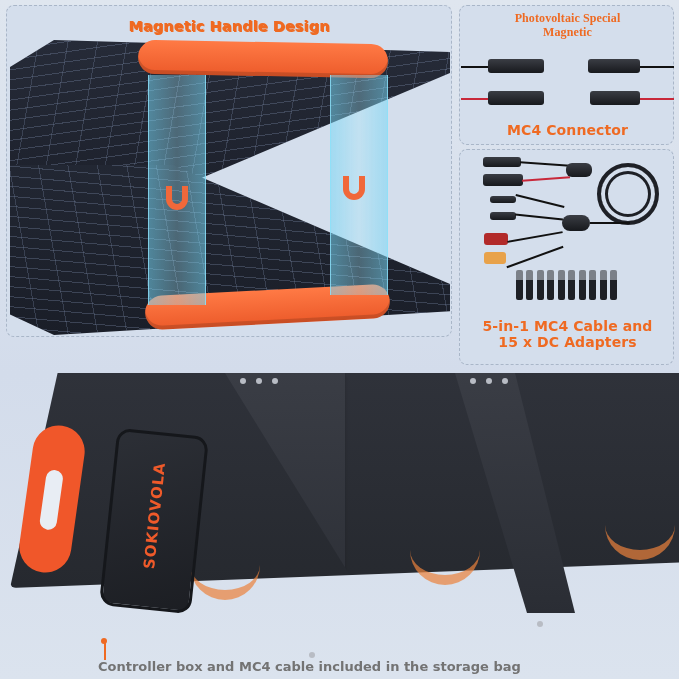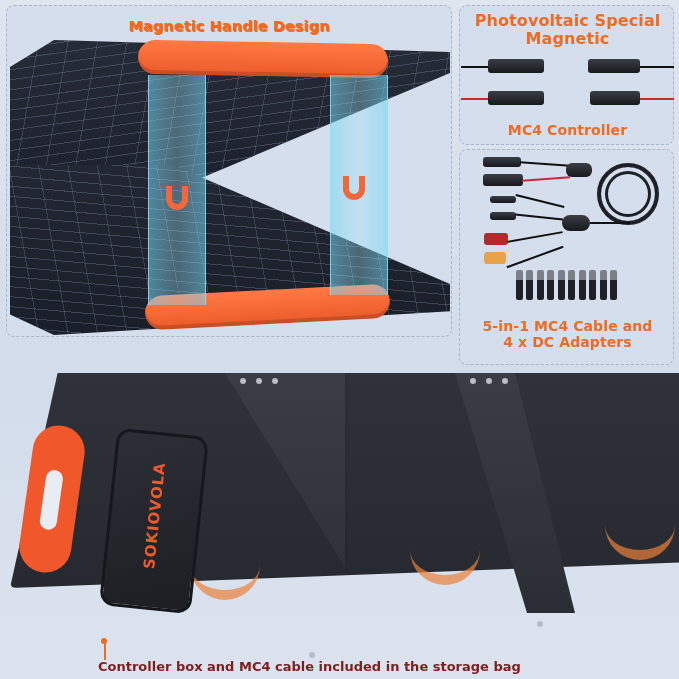--- a/index.html
+++ b/index.html
@@ -21,21 +21,21 @@
 
   .title {
     position: absolute;
     color: #ef6a22;
     font-weight: bold;
     text-align: center;
     line-height: 1.15;
     letter-spacing: 0.1px;
   }
   #title-magnetic { left: 0; width: 446px; top: 13px; font-size: 14.5px; }
-  #title-pv { left: 0; width: 215px; top: 6px; font-size: 16px; }
+  #title-pv { left: 0; width: 215px; top: 6px; font-size: 12px; font-family: Liberation Serif, serif; }
   #title-mc4 { left: 0; width: 215px; top: 116px; font-size: 14px; }
   #title-cable { left: 0; width: 215px; top: 168px; font-size: 14px; }
 
   
   .solar-top {
     position: absolute;
     left: 10px; top: 40px; width: 440px; height: 150px;
     background:
       repeating-linear-gradient(172deg, transparent 0 9px, rgba(120,135,165,0.35) 9px 10px),
       repeating-linear-gradient(100deg, transparent 0 28px, rgba(120,135,165,0.30) 28px 29px),
@@ -162,21 +162,21 @@
     background: #ef6a22;
   }
   .callout-dot {
     position: absolute;
     left: 101px; top: 638px; width: 6px; height: 6px; border-radius: 50%;
     background: #ef6a22;
   }
   #bottom-caption {
     position: absolute;
     left: 98px; top: 659px;
-    color: #7f1d1d;
+    color: #737373;
     font-weight: bold;
     font-size: 13px;
     white-space: nowrap;
   }
   .arrow {
     position: absolute;
     width: 70px; height: 40px;
     border-bottom: 10px solid rgba(235,130,60,0.7);
     border-radius: 0 0 40px 40px;
   }
@@ -195,36 +195,36 @@
 <div class="beam" id="beam-right"></div>
 <div class="magnet" id="magnet-left"></div>
 <div class="magnet" id="magnet-right"></div>
 <div class="title" style="left:6px;top:18px;width:446px;font-size:14.5px;">Magnetic Handle Design</div>
 
 <div class="panel-box" id="box-mc4">
   <div class="title" id="title-pv">
     <div>Photovoltaic Special</div>
     <div>Magnetic</div>
   </div>
-  <div class="title" id="title-mc4">MC4 Controller</div>
+  <div class="title" id="title-mc4">MC4 Connector</div>
 </div>
 
 <div class="wire" style="left:461px;top:66px;width:30px;background:#111;"></div>
 <div class="connector" style="left:488px;top:59px;width:56px;"></div>
 <div class="connector" style="left:588px;top:59px;width:52px;"></div>
 <div class="wire" style="left:640px;top:66px;width:34px;background:#111;"></div>
 <div class="wire" style="left:461px;top:98px;width:30px;background:#c8283a;"></div>
 <div class="connector" style="left:488px;top:91px;width:56px;"></div>
 <div class="connector" style="left:590px;top:91px;width:50px;"></div>
 <div class="wire" style="left:640px;top:98px;width:34px;background:#c8283a;"></div>
 
 <div class="panel-box" id="box-cable">
   <div class="title" id="title-cable">
     <div>5-in-1 MC4 Cable and</div>
-    <div>4 x DC Adapters</div>
+    <div>15 x DC Adapters</div>
   </div>
 </div>
 <div class="connector" style="left:483px;top:157px;width:38px;height:10px;"></div>
 <div class="connector" style="left:483px;top:174px;width:40px;height:12px;"></div>
 <div class="wire" style="left:520px;top:163px;width:50px;background:#111;transform:rotate(4deg);"></div>
 <div class="wire" style="left:522px;top:178px;width:48px;background:#c8283a;transform:rotate(-4deg);"></div>
 <div class="connector" style="left:566px;top:163px;width:26px;height:14px;border-radius:6px;"></div>
 <div class="coil"></div>
 <div class="connector" style="left:490px;top:196px;width:26px;height:7px;"></div>
 <div class="connector" style="left:490px;top:212px;width:26px;height:8px;"></div>

